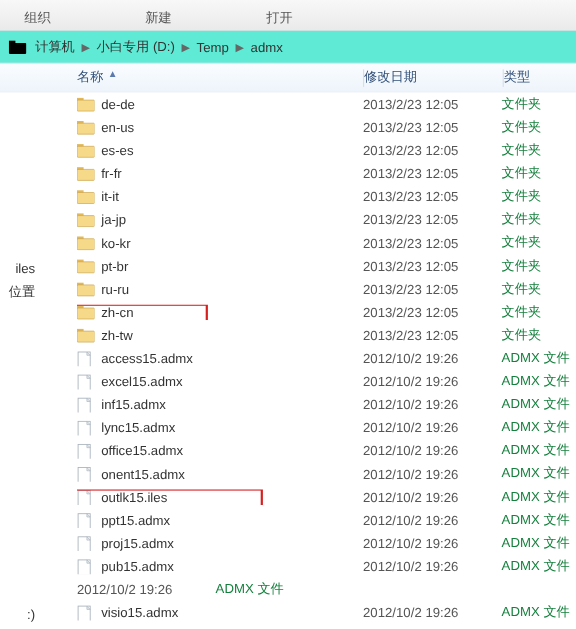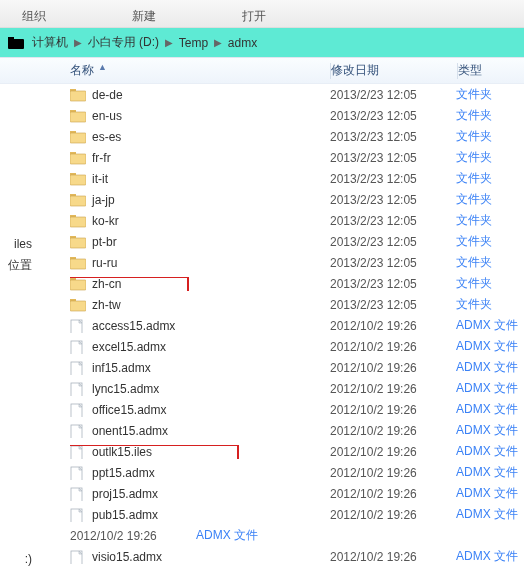--- a/index.html
+++ b/index.html
@@ -18,21 +18,21 @@
 .header .col-type { flex: 1; }
 .header .sort-arrow { font-size: 9px; color: #5a7aad; }
 .divider-v { width: 1px; height: 16px; background: #d5dfeb; margin-right: 0px; }
 .listwrap { position: relative; }
 .sideslice { position: absolute; left: 0; top: 66px; width: 34px; font-size: 12px; color: #333; pointer-events:none; }
 .sideslice div { height: 21px; line-height: 21px; text-align: right; padding-right: 2px; overflow:hidden; white-space:nowrap; }
 .filelist { padding-left: 70px; }
 .row { display: flex; align-items: center; height: 21px; cursor: default; }
 .cell-name { width: 260px; display: flex; align-items: center; gap: 6px; overflow:hidden; white-space:nowrap; }
 .cell-date { width: 126px; color: #555; }
-.cell-type { flex: 1; color: #3b82f6; }
+.cell-type { flex: 1; color: #15803d; }
 .ficon { width: 16px; height: 14px; flex-shrink: 0; display:inline-block; }
 .ficon.folder svg rect.tab { fill:#e2b85b; }
 .ficon.folder svg rect.body { fill:#f7d98a; stroke:#caa24a; stroke-width:0.6; }
 .ficon.file svg rect { fill:#fff; stroke:#aab3bd; stroke-width:0.8; }
 .hl { position: relative; }
 .hl::after { content:""; position:absolute; border: 2px solid #d62020; pointer-events:none; }
 .hl-zhcn::after { left: -3px; top: -1px; width: 118px; height: 19px; }
 .hl-outlk::after { left: -3px; top: -1px; width: 168px; height: 19px; }
 </style>
 </head>

